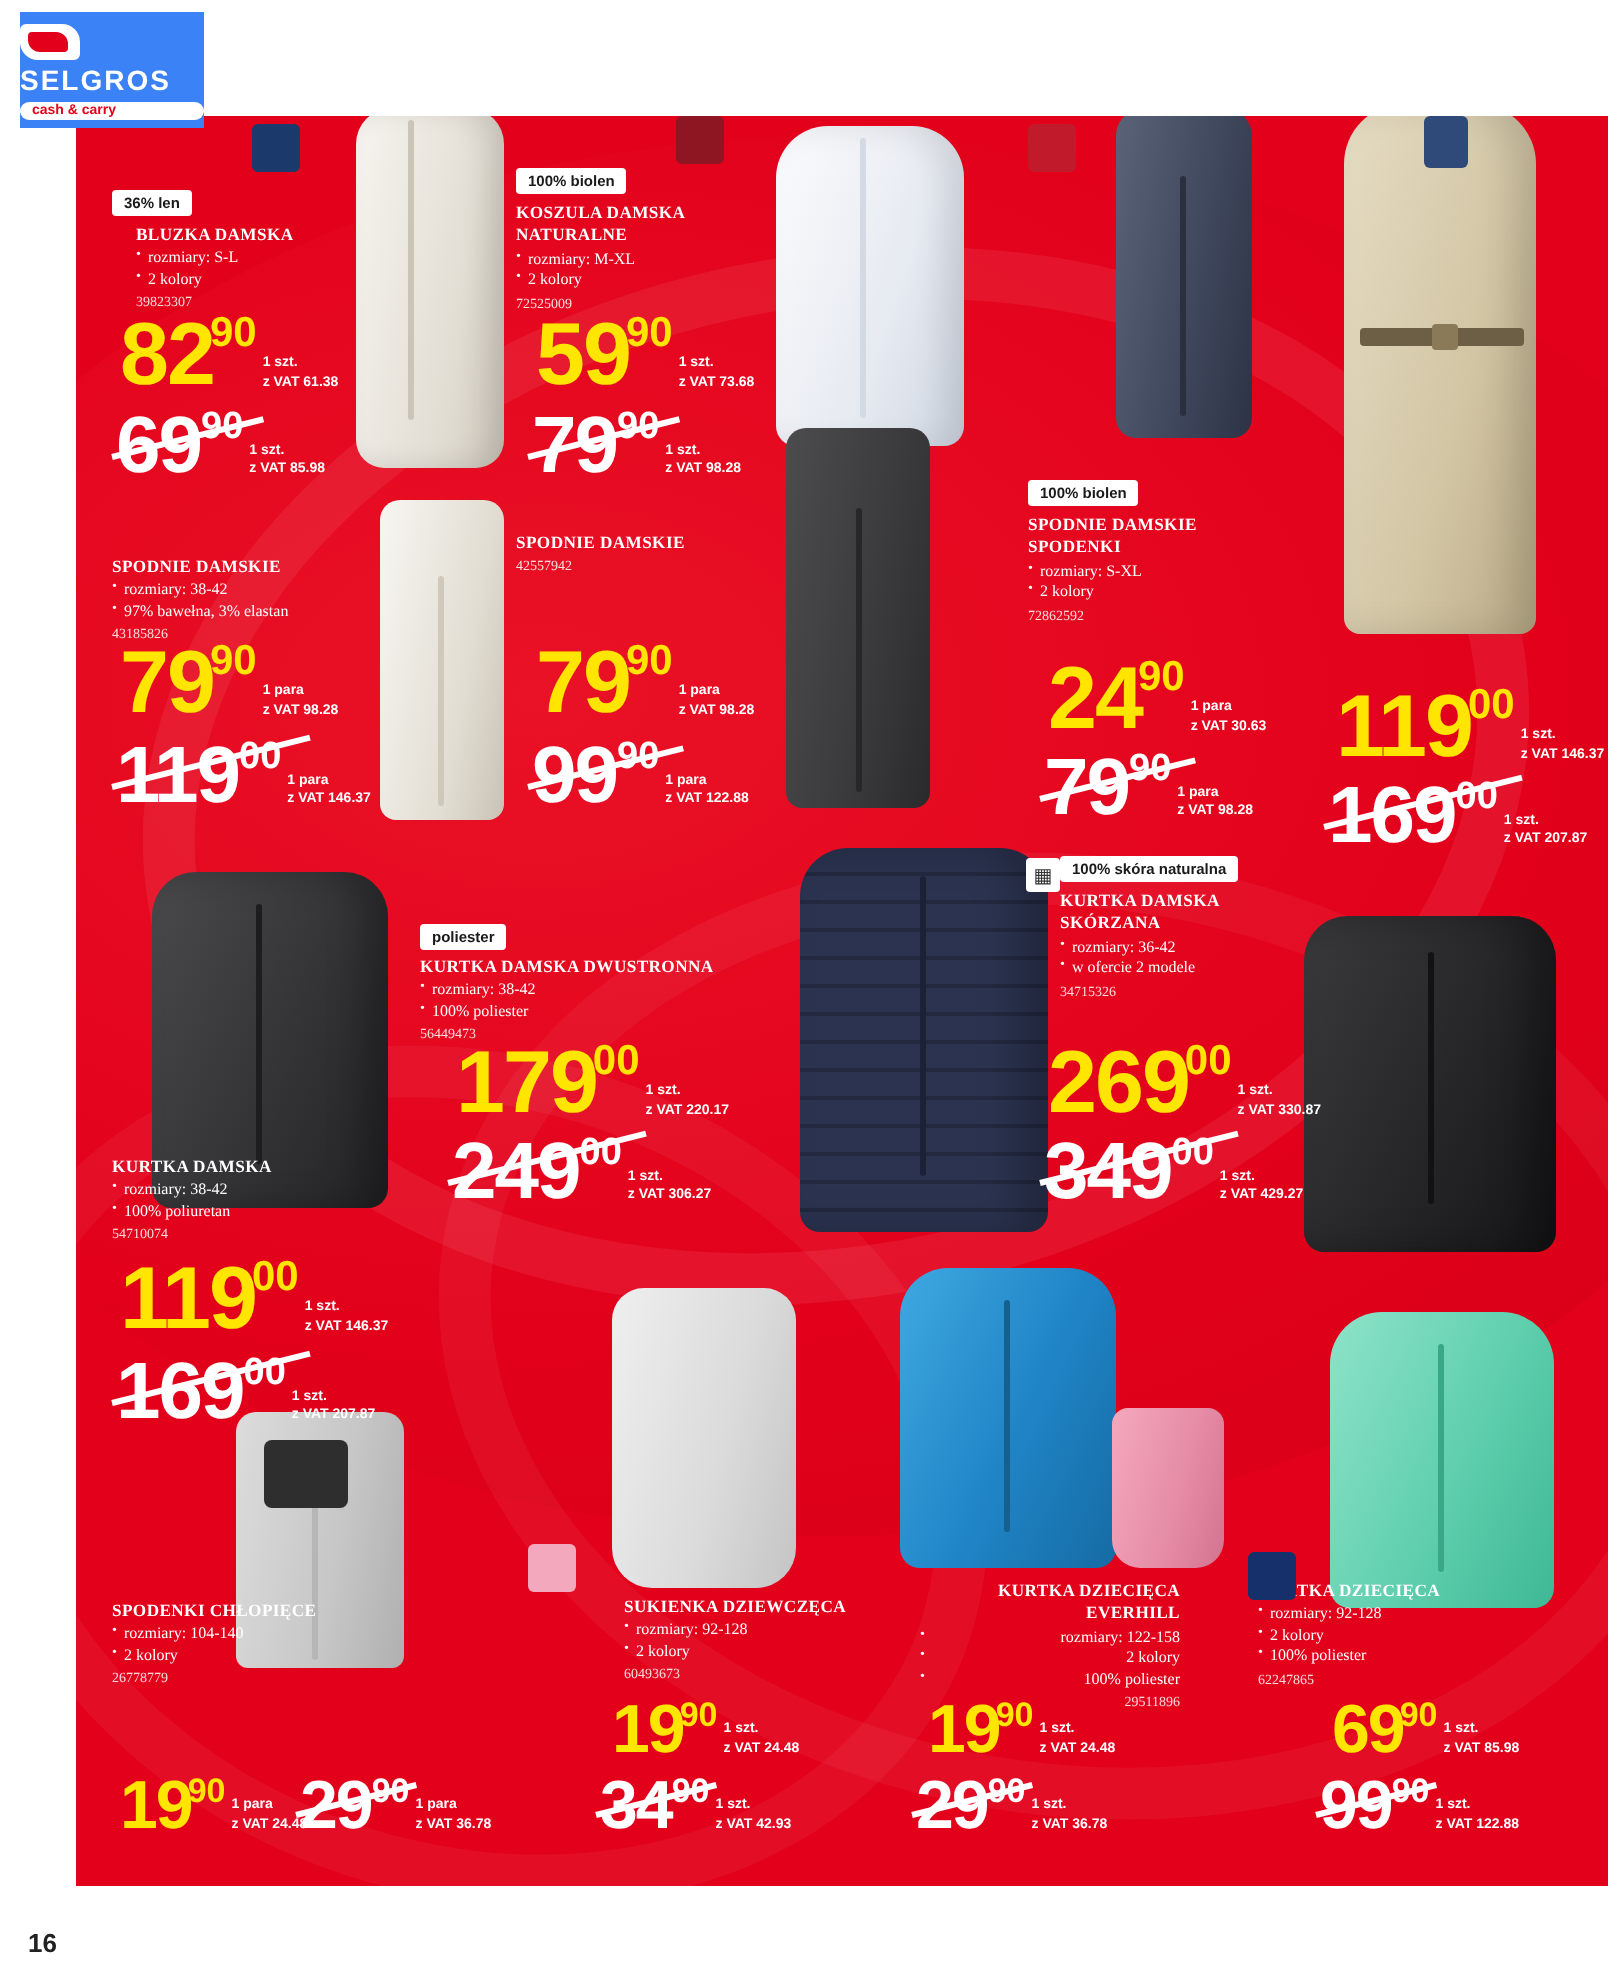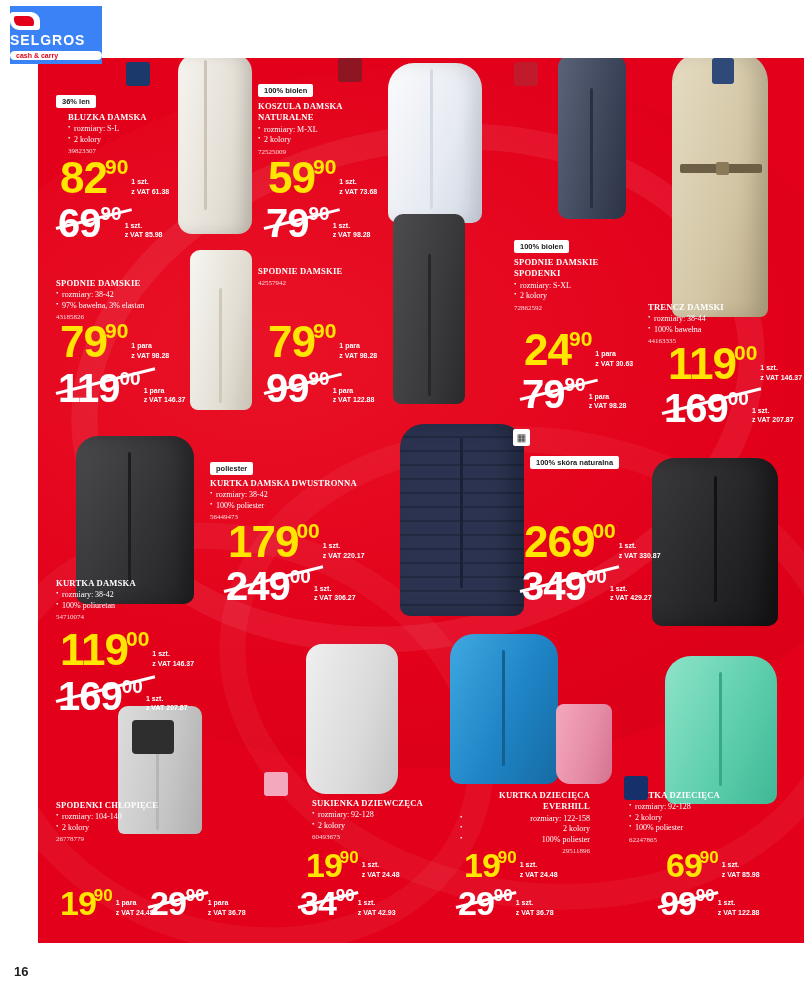--- a/index.html
+++ b/index.html
@@ -448,28 +448,20 @@
     <div class="code">72862592</div>
   </div>
   <div class="price" style="left:524px; top:330px;">
     <span class="main">24</span><span class="cents">90</span><span class="unit"><span>1 para</span><br><span>z VAT 30.63</span></span>
   </div>
   <div class="oldprice" style="left:522px; top:376px;">
     <span class="main">79</span><span class="cents">90</span><span class="unit"><span>1 para</span><br><span>z VAT 98.28</span></span>
     <div class="strike" style="left:-2px; top:22px; width:80px;"></div>
   </div>
 
-  <div class="desc" style="left:648px; top:302px;">
-    <div class="title">TRENCZ DAMSKI</div>
-    <ul>
-      <li>rozmiary: 38-44</li>
-      <li>100% bawełna</li>
-    </ul>
-    <div class="code">44163335</div>
-  </div>
   <div class="price" style="left:668px; top:344px;">
     <span class="main">119</span><span class="cents">00</span><span class="unit"><span>1 szt.</span><br><span>z VAT 146.37</span></span>
   </div>
   <div class="oldprice" style="left:664px; top:390px;">
     <span class="main">169</span><span class="cents">00</span><span class="unit"><span>1 szt.</span><br><span>z VAT 207.87</span></span>
     <div class="strike" style="left:-2px; top:22px; width:102px;"></div>
   </div>
 
   <div class="desc" style="left:56px; top:578px;">
     <div class="title">KURTKA DAMSKA</div>
@@ -497,21 +489,29 @@
     <div class="code">56449473</div>
   </div>
   <div class="price" style="left:228px; top:522px;">
     <span class="main">179</span><span class="cents">00</span><span class="unit"><span>1 szt.</span><br><span>z VAT 220.17</span></span>
   </div>
   <div class="oldprice" style="left:226px; top:568px;">
     <span class="main">249</span><span class="cents">00</span><span class="unit"><span>1 szt.</span><br><span>z VAT 306.27</span></span>
     <div class="strike" style="left:-2px; top:22px; width:102px;"></div>
   </div>
 
-  <div class="tagbox" style="left:530px; top:428px;margin-top:28px;">100% skóra naturalna</div>
+  <div class="tagbox" style="left:530px; top:428px;">100% skóra naturalna</div>
+  <div class="desc" style="left:530px; top:445px;">
+    <div class="title">KURTKA DAMSKA SKÓRZANA</div>
+    <ul>
+      <li>rozmiary: 36-42</li>
+      <li>w ofercie 2 modele</li>
+    </ul>
+    <div class="code">34715326</div>
+  </div>
   <div class="price" style="left:524px; top:522px;">
     <span class="main">269</span><span class="cents">00</span><span class="unit"><span>1 szt.</span><br><span>z VAT 330.87</span></span>
   </div>
   <div class="oldprice" style="left:522px; top:568px;">
     <span class="main">349</span><span class="cents">00</span><span class="unit"><span>1 szt.</span><br><span>z VAT 429.27</span></span>
     <div class="strike" style="left:-2px; top:22px; width:102px;"></div>
   </div>
 
   <div class="desc" style="left:56px; top:800px;">
     <div class="title">SPODENKI CHŁOPIĘCE</div>

